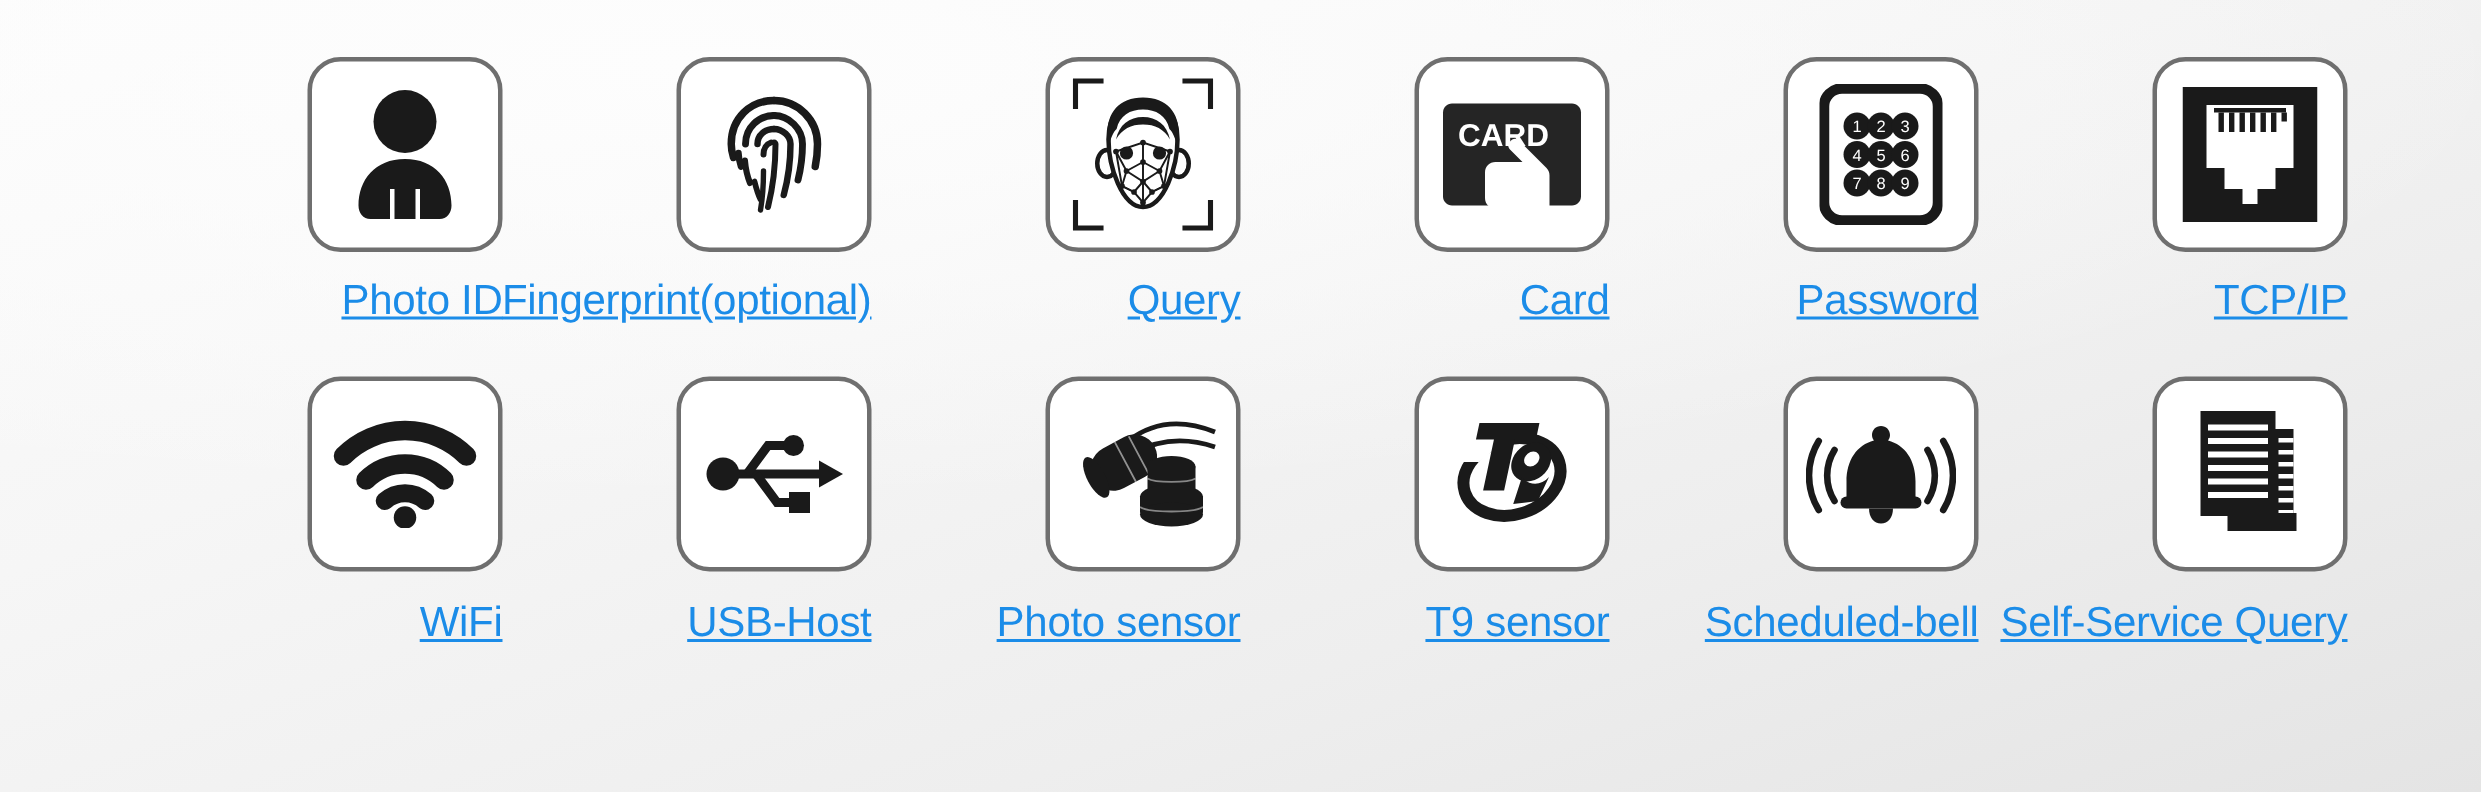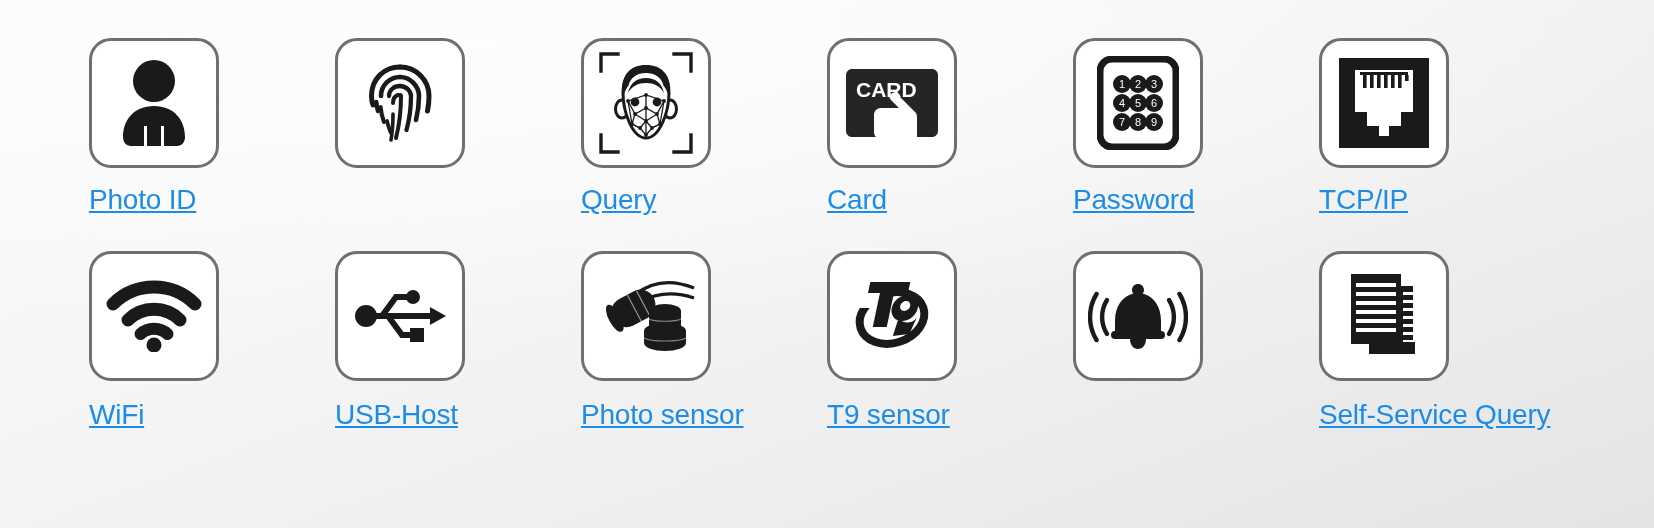--- a/index.html
+++ b/index.html
@@ -44,21 +44,21 @@
     align-items: flex-start;
     justify-content: center;
     width: 100%;
   }
   .feature-row.row-2 { margin-top: 37px; }
 
   .feature-item {
     width: 246px;
     display: flex;
     flex-direction: column;
-    align-items: flex-start;
+    align-items: flex-end;
   }
 
   .tile {
     width: 130px;
     height: 130px;
     border: 3px solid #6f6f6f;
     border-radius: 22px;
     background: #ffffff;
     box-sizing: border-box;
     display: flex;
@@ -114,20 +114,21 @@
               <path d="M44 31c6 0 11 5 11 10 0 11-1.5 23-4.5 34" stroke-width="4.3"></path>
               <path d="M33 41c0-6 5-10 11-10" stroke-width="4.3"></path>
               <path d="M28 67c-2-5-3-10-3.4-15" stroke-width="4.1"></path>
               <path d="M44 40c.6 0 1 .5 1 1 0 14-1.5 28-5 42" stroke-width="4"></path>
               <path d="M37 48c0-4 2-7 5-8" stroke-width="4"></path>
               <path d="M35 78c-2-4-3-8-4-12" stroke-width="3.8"></path>
               <path d="M37 59c0 9-.6 18-2 26" stroke-width="3.6"></path>
             </svg>
           </span>
         </div>
+        <div class="feature-label">Fingerprint(optional)</div>
       </div>
 
       <div class="feature-item">
         <div class="tile">
           <span>
             <svg width="96" height="104" viewBox="0 0 96 104">
 
               <g stroke="#1a1a1a" stroke-width="3.4" fill="none" stroke-linecap="square">
                 <path d="M3 20V3h17"></path>
                 <path d="M76 3h17v17"></path>
@@ -354,20 +355,21 @@
                 <path d="M8.5 18a44 44 0 0 0 0 46" stroke-width="4.4"></path>
               </g>
 
               <g fill="none" stroke="#1a1a1a" stroke-linecap="round">
                 <path d="M81 24a32 32 0 0 1 0 34" stroke-width="4.4"></path>
                 <path d="M91.5 18a44 44 0 0 1 0 46" stroke-width="4.4"></path>
               </g>
             </svg>
           </span>
         </div>
+        <div class="feature-label">Scheduled-bell</div>
       </div>
 
       <div class="feature-item">
         <div class="tile">
           <span>
             <svg width="86" height="92" viewBox="0 0 86 92">
 
               <rect x="50" y="16" width="22" height="66" fill="#1a1a1a"></rect>
               <g fill="#ffffff">
                 <rect x="62" y="22" width="10" height="3"></rect>

